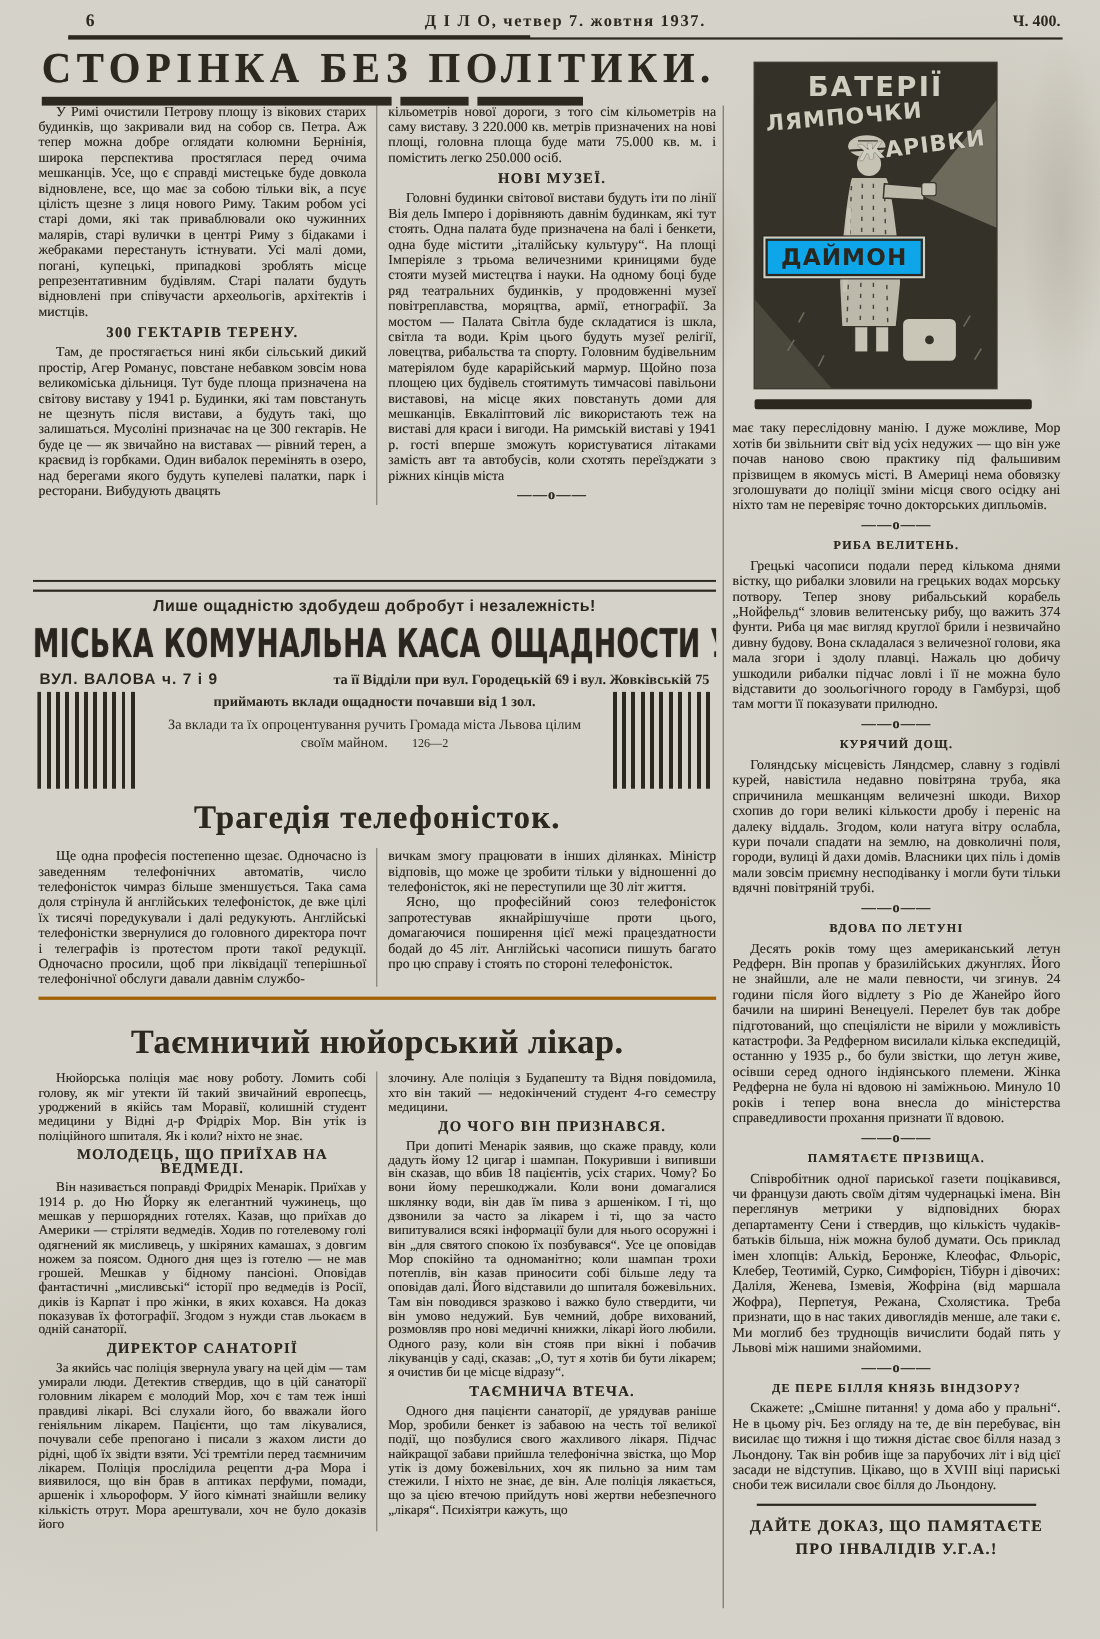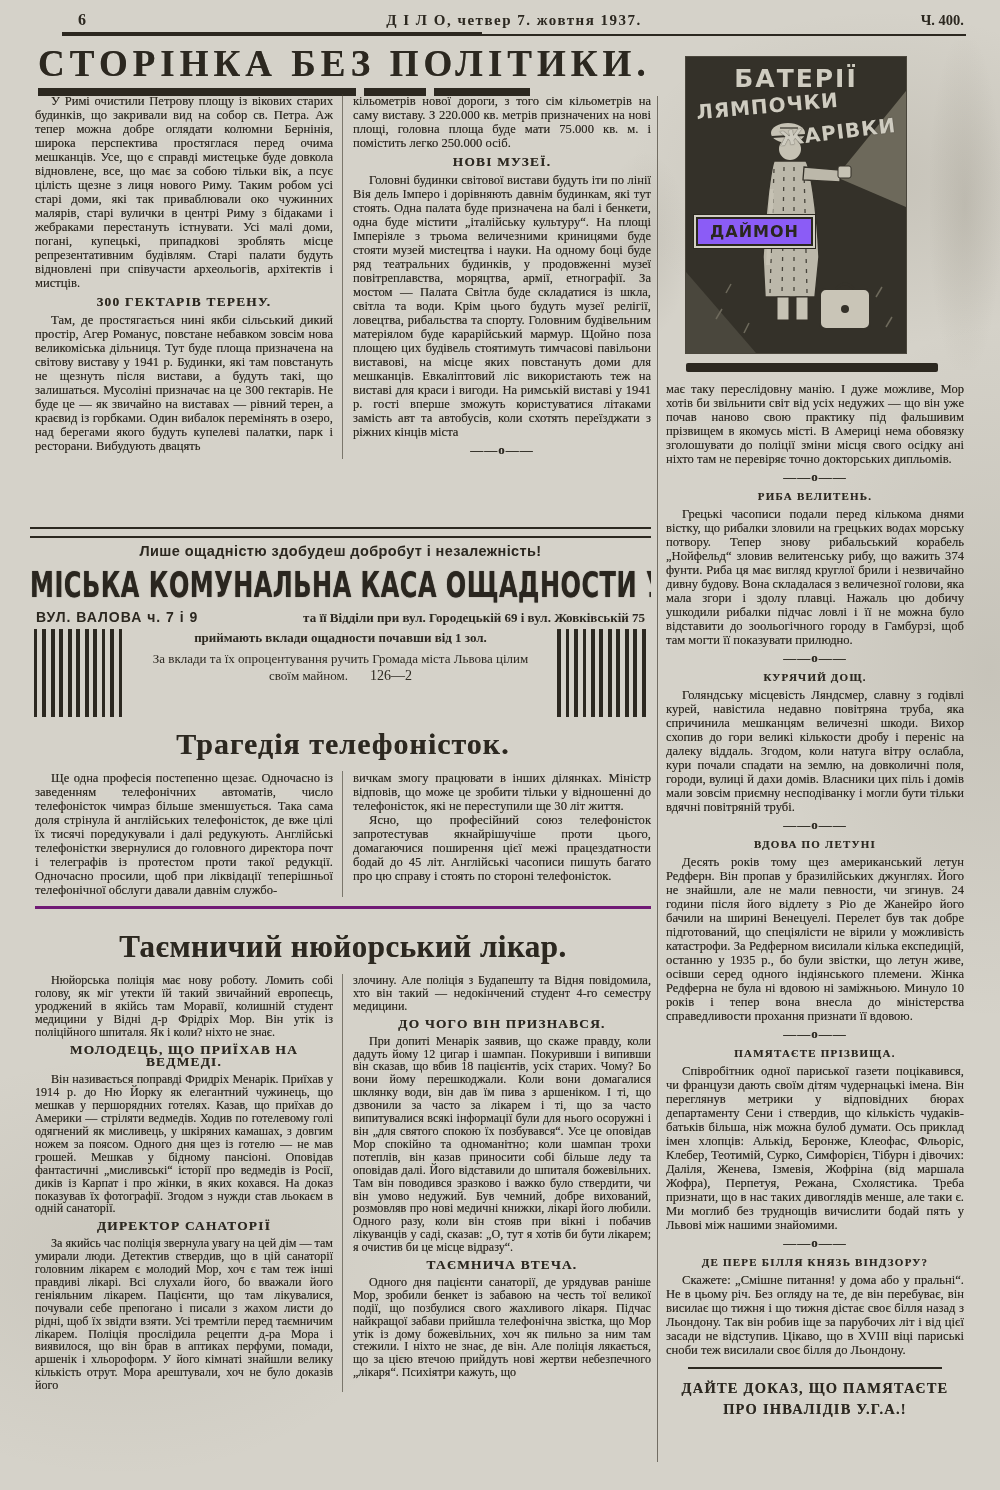--- a/index.html
+++ b/index.html
@@ -47,38 +47,38 @@
   .bank-tagline{text-align:center;font-family:"Liberation Sans","DejaVu Sans",sans-serif;font-weight:bold;font-size:14.5px;margin-top:5px;letter-spacing:.4px;}
   .bank-title{font-family:"DejaVu Sans","Liberation Sans",sans-serif;font-weight:bold;font-size:24px;letter-spacing:.5px;white-space:nowrap;text-align:center;transform:scale(1.0,1.5);transform-origin:center;margin:12px 0 10px;color:#2a261f;text-shadow:0 0 .8px rgba(44,40,32,.7);}
   .bank-addr{display:flex;justify-content:space-between;align-items:baseline;margin:0 6px 3px 6px;}
   .bank-addr-main{font-family:Liberation Sans, sans-serif;font-weight:bold;font-size:14px;letter-spacing:1px;}
   .bank-addr-branches{font-size:13px;font-weight:bold;}
   .bank-body{display:flex;justify-content:space-between;margin:2px 4px 0 4px;height:92px;}
   .stripes{width:90px;height:88px;background:repeating-linear-gradient(90deg,#2c2820 0 3.5px,rgba(0,0,0,0) 3.5px 8.5px);}
   .bank-center{width:390px;text-align:center;font-size:13px;line-height:1.28;}
   .bank-center .l1{font-weight:bold;margin-top:1px;}
   .bank-center .l3{margin-top:4px;}
-  .bank-ref{font-size:14px;margin-left:22px;}
-  
-  .article.phone{position:absolute;top:727px;left:35px;width:616px;border-bottom:3px solid #701a75;padding-bottom:9px;}
+  .bank-ref{font-size:11px;margin-left:22px;}
+  
+  .article.phone{position:absolute;top:727px;left:35px;width:616px;border-bottom:3px solid #a16207;padding-bottom:9px;}
   .phone-title{font-size:30px;letter-spacing:1px;margin-bottom:10px;}
   
   .article.doctor{position:absolute;top:929px;left:35px;width:616px;}
   .doctor-title{font-size:31px;letter-spacing:.5px;margin-bottom:9px;}
   .bt3{font-size:12.1px;line-height:12.9px;}
   
   .page-divider{position:absolute;left:657px;top:96px;height:1366px;width:1px;background:rgba(62,56,45,.65);}
   
   .right-col{position:absolute;top:57px;left:666px;width:298px;}
   .daimon{position:relative;margin-left:20px;width:220px;height:296px;background:#343129;box-shadow:0 0 0 1px #4a463c;}
   .daimon-text{position:absolute;font-family:"DejaVu Sans","Liberation Sans",sans-serif;font-weight:bold;color:#cfccc0;text-shadow:0 0 1px #343129;}
   .d-l1{top:7px;left:0;right:0;text-align:center;font-size:25px;letter-spacing:2px;}
   .d-l2{top:37px;left:10px;font-size:20px;letter-spacing:1px;transform:rotate(-5deg);}
   .d-l3{top:63px;right:10px;font-size:20px;letter-spacing:1px;transform:rotate(-7deg);}
-  .d-brand{position:absolute;top:160px;left:10px;background:#8b5cf6;color:#2a271f;border:2px solid #2a271f;box-shadow:0 0 0 2px #d2cfc3,0 0 0 3px #2a271f;padding:3px 12px;font-family:"DejaVu Sans","Liberation Sans",sans-serif;font-weight:bold;font-size:16px;letter-spacing:1px;}
+  .d-brand{position:absolute;top:160px;left:10px;background:#0ea5e9;color:#2a271f;border:2px solid #2a271f;box-shadow:0 0 0 2px #d2cfc3,0 0 0 3px #2a271f;padding:3px 12px;font-family:"DejaVu Sans","Liberation Sans",sans-serif;font-weight:bold;font-size:21px;letter-spacing:1px;}
   .thick-bar{margin:10px 0 10px 20px;width:252px;height:9px;background:#2c2820;border-radius:2px;}
   .rc-head{font-size:11px;}
   .thin-rule{height:2px;background:#2c2820;margin:10px 22px 9px 22px;}
   .notice{font-weight:bold;text-align:center;font-size:14.5px;letter-spacing:1.2px;line-height:1.45;text-shadow:0 0 .6px rgba(44,40,32,.6);}
   
   .smudge{position:absolute;pointer-events:none;}
   .s1{top:150px;left:600px;width:90px;height:190px;background:radial-gradient(ellipse at center,rgba(100,95,80,.12),transparent 70%);}
   .s2{top:40px;left:930px;width:70px;height:330px;background:radial-gradient(ellipse at center,rgba(100,95,80,.14),transparent 75%);}
 </style>
 </head>

